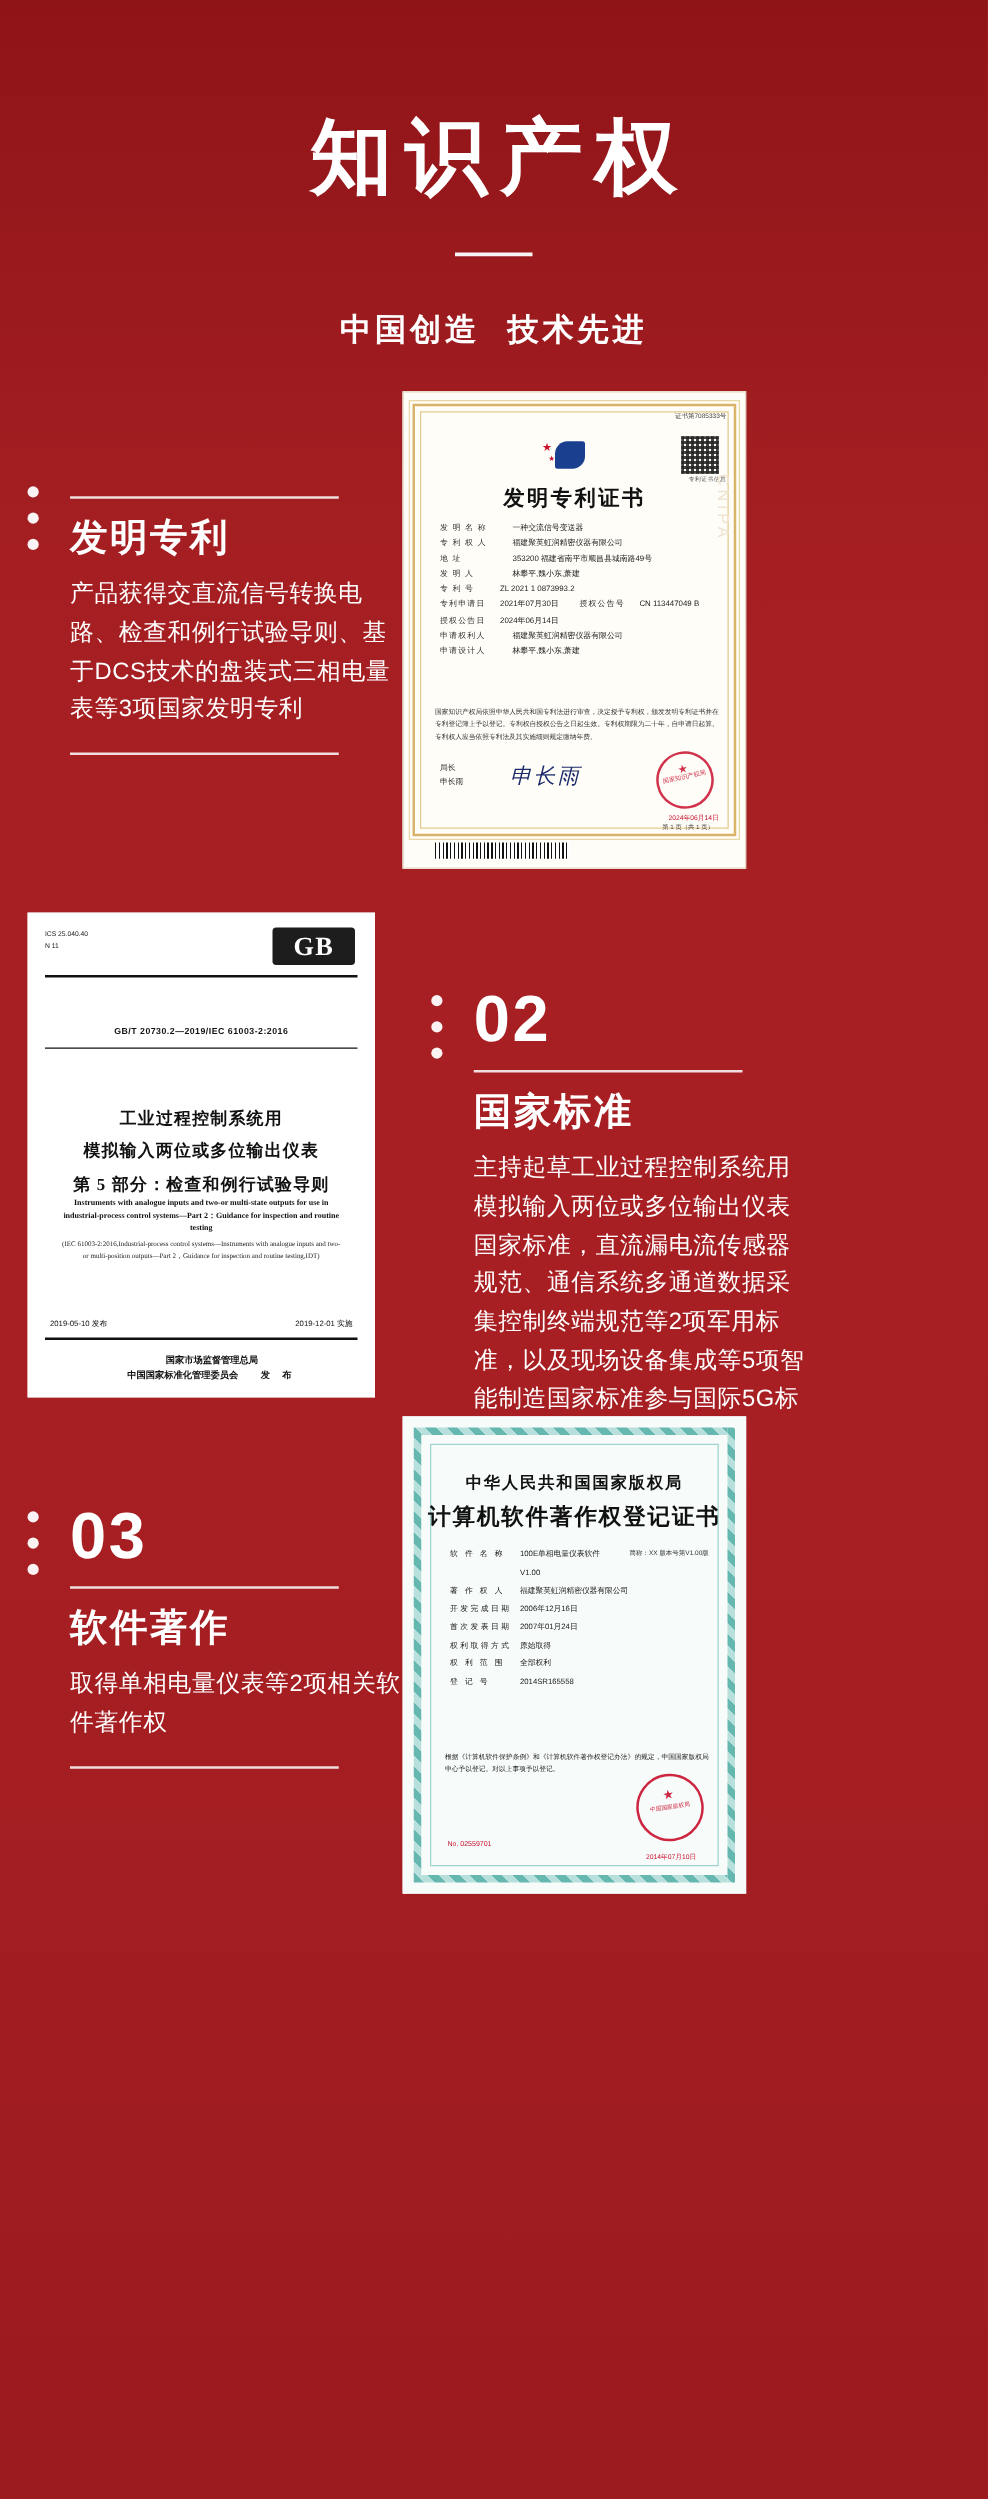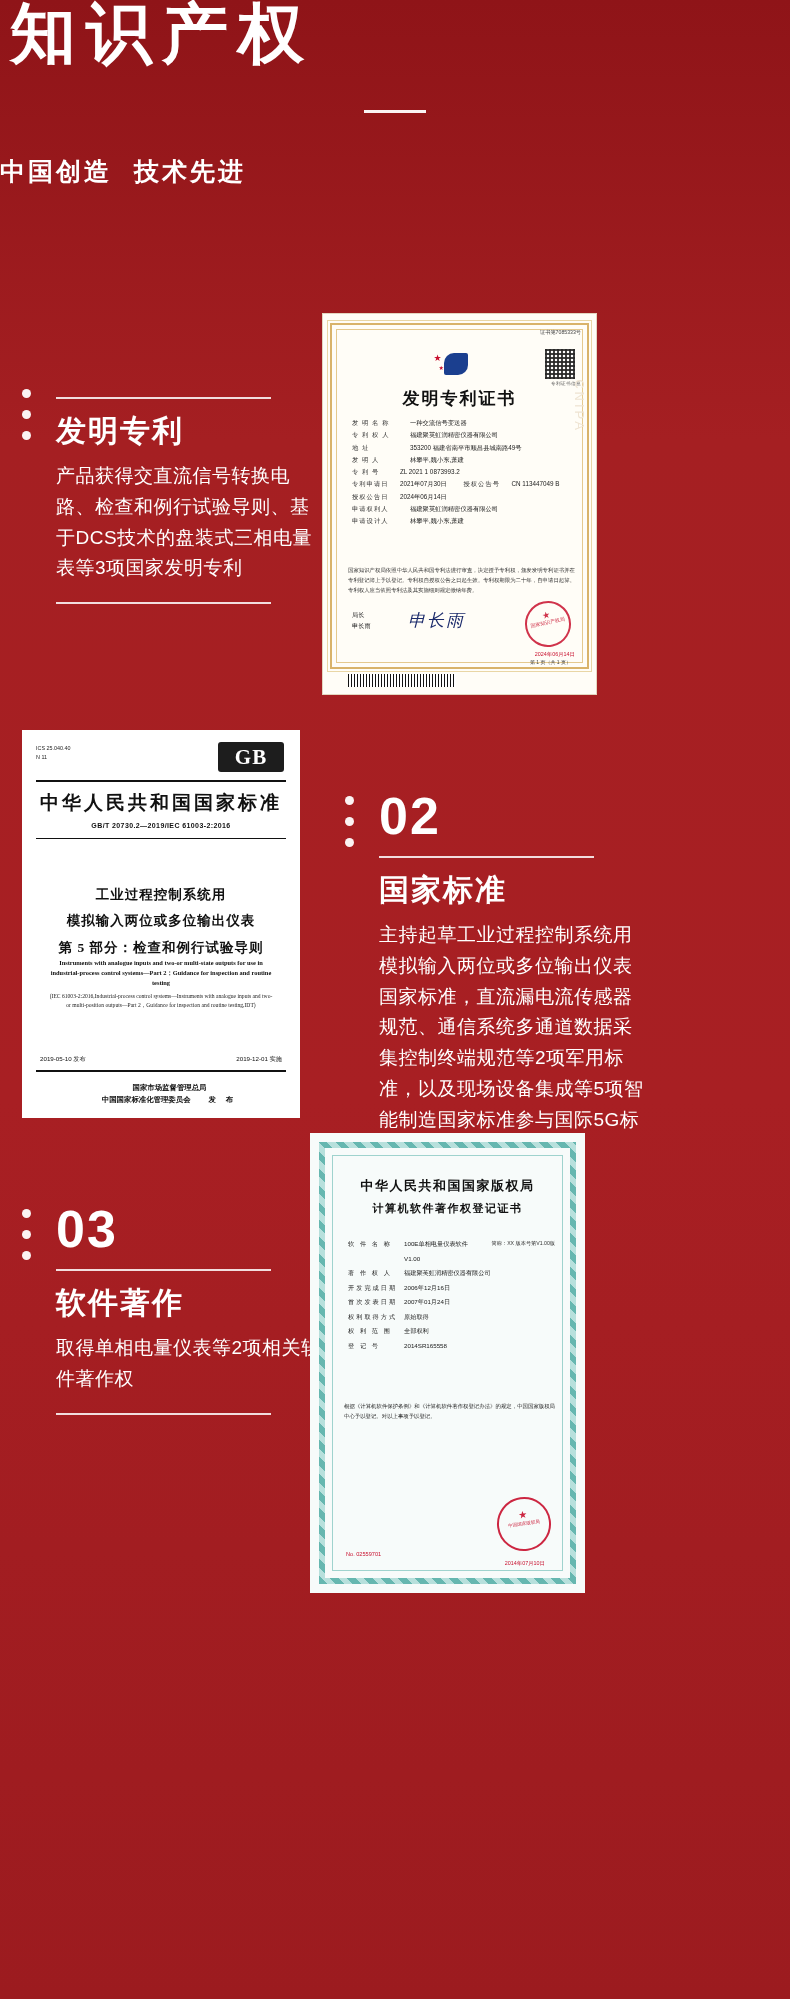--- a/index.html
+++ b/index.html
@@ -10,20 +10,22 @@
     font-family:"Liberation Sans", sans-serif;
     overflow:hidden;
   }
   body {
     background:linear-gradient(180deg,#8f1418 0%, #a51f22 22%, #a81f23 55%, #9c1b1f 100%);
     position:relative;
   }
 
   
   .header {
+    padding-top:92px;
+    text-align:center;
   }
   .header .title {
     font-size:66px;
     font-weight:bold;
     color:#ffffff;
     letter-spacing:10px;
     text-indent:10px;
     line-height:1.0;
   }
   .header .rule {
@@ -259,40 +261,40 @@
   }
   .c2-rule3 { position:absolute; left:14px; right:14px; bottom:46px; height:2px; background:#111; }
   .c2-issuer {
     position:absolute; left:0; right:0; bottom:12px;
     text-align:center; font-family:"Liberation Serif", serif;
     font-size:7.4px; color:#111; line-height:1.6; font-weight:bold;padding-left:17px;
   }
   .c2-issuer .pub { margin-left:18px; letter-spacing:4px; }
 
   
-  #cert3 { left:310px; top:1133px; width:275px; height:460px; }
+  #cert3 { left:322px; top:1133px; width:275px; height:382px; }
   #cert3 .paper { position:absolute; inset:0; background:#f7fbfa; }
   #cert3 .orn {
     position:absolute; left:9px; top:9px; right:9px; bottom:9px;
     border:6px solid #7fc4bd;
     border-image: repeating-linear-gradient(45deg,#66b7b0 0 6px,#b7e0dc 6px 12px) 6;
   }
   #cert3 .orn2 {
     position:absolute; left:22px; top:22px; right:22px; bottom:22px;
     border:1px solid #9fd3ce;
   }
   .c3-h1 {
     position:absolute; left:0; right:0; top:44px; text-align:center;
     font-family:"Liberation Serif", serif;
     font-size:13px; font-weight:bold; color:#111; letter-spacing:1.5px;
   }
   .c3-h2 {
     position:absolute; left:0; right:0; top:68px; text-align:center;
     font-family:"Liberation Serif", serif;
-    font-size:11px; font-weight:bold; color:#111; letter-spacing:1.5px;
+    font-size:18px; font-weight:bold; color:#111; letter-spacing:1.5px;
   }
   .c3-fields {
     position:absolute; left:38px; right:30px; top:104px;
     font-size:6.2px; color:#1a1a1a; line-height:2.35;
   }
   .c3-fields .row { display:flex; }
   .c3-fields .k { width:56px; flex:none; letter-spacing:2px; }
   .c3-fields .v { flex:1; }
   .c3-sub { font-size:5.2px; color:#333; }
   .c3-note {
@@ -418,21 +420,20 @@
 </div>
 
 <div class="cert" id="cert2">
   <div class="paper"></div>
   <div class="c2-tl">
     <div>ICS 25.040.40</div>
     <div>N 11</div>
   </div>
   <div class="c2-gb">GB</div>
   <div class="c2-rule"></div>
-  <div class="c2-title">中华人民共和国国家标准</div>
   <div class="c2-code">GB/T 20730.2—2019/IEC 61003-2:2016</div>
   <div class="c2-rule2"></div>
   <div class="c2-main">
     <div>工业过程控制系统用</div>
     <div>模拟输入两位或多位输出仪表</div>
     <div>第 5 部分：检查和例行试验导则</div>
   </div>
   <div class="c2-en">Instruments with analogue inputs and two-or multi-state outputs for use in industrial-process control systems—Part 2：Guidance for inspection and routine testing</div>
   <div class="c2-en2">(IEC 61003-2:2016,Industrial-process control systems—Instruments with analogue inputs and two-or multi-position outputs—Part 2，Guidance for inspection and routine testing,IDT)</div>
   <div class="c2-dates">

